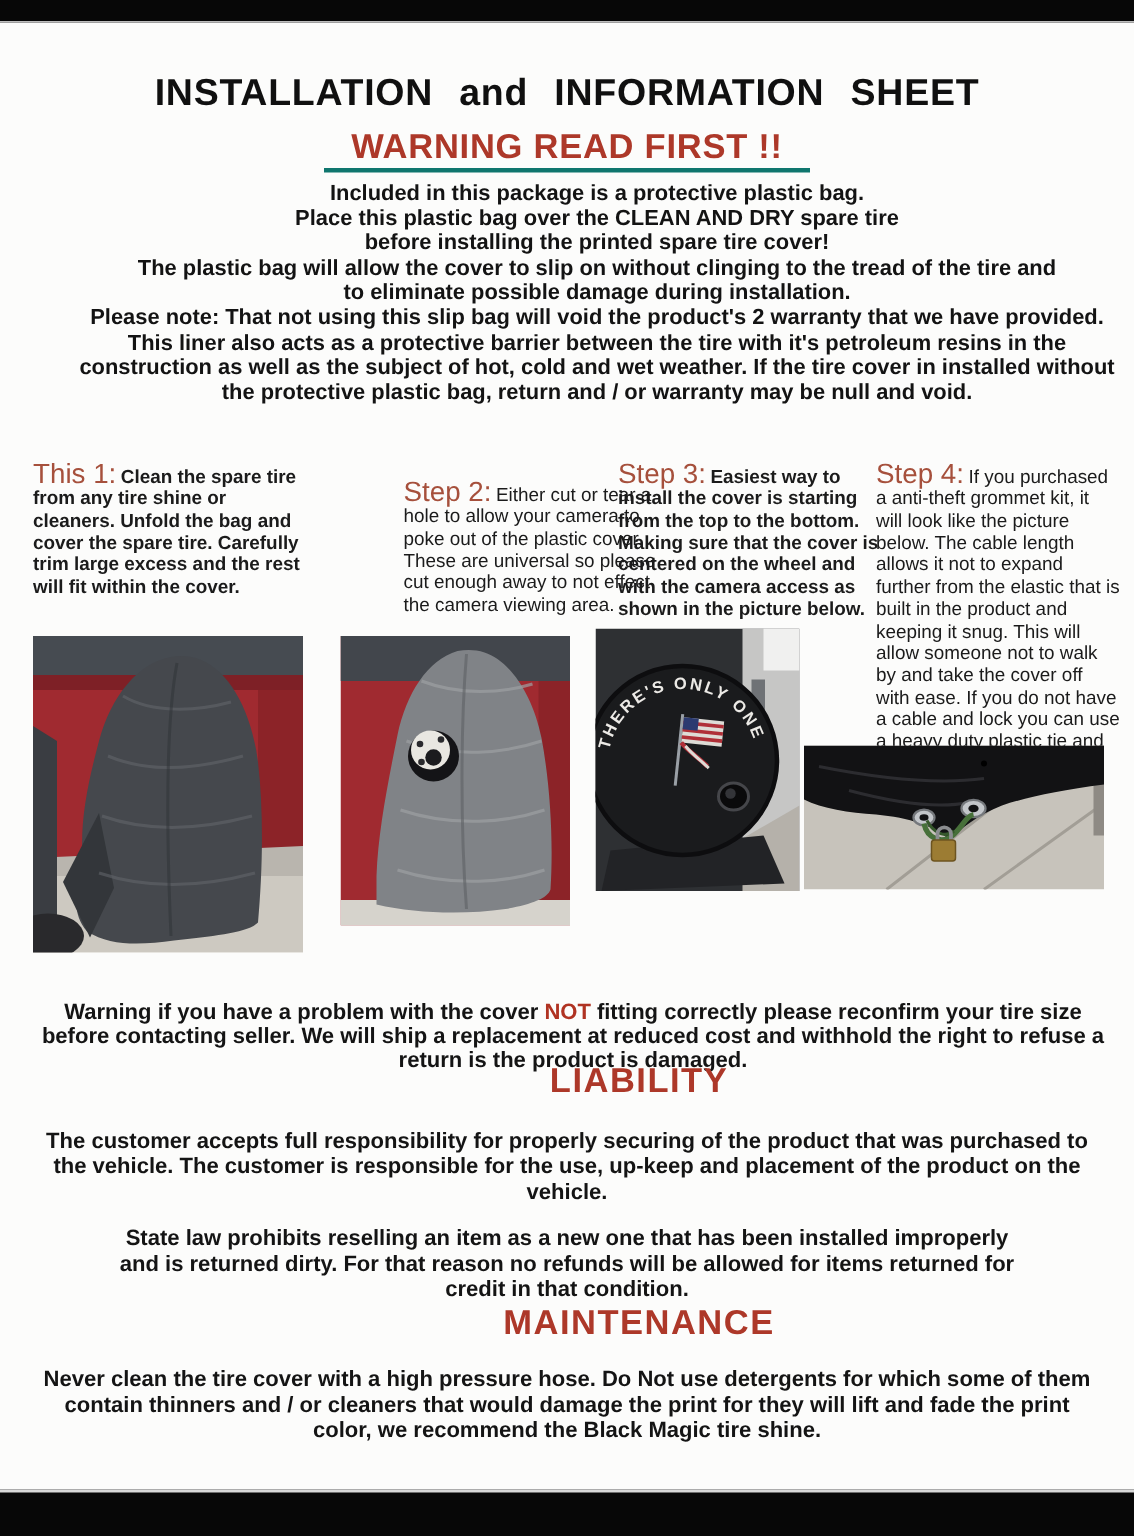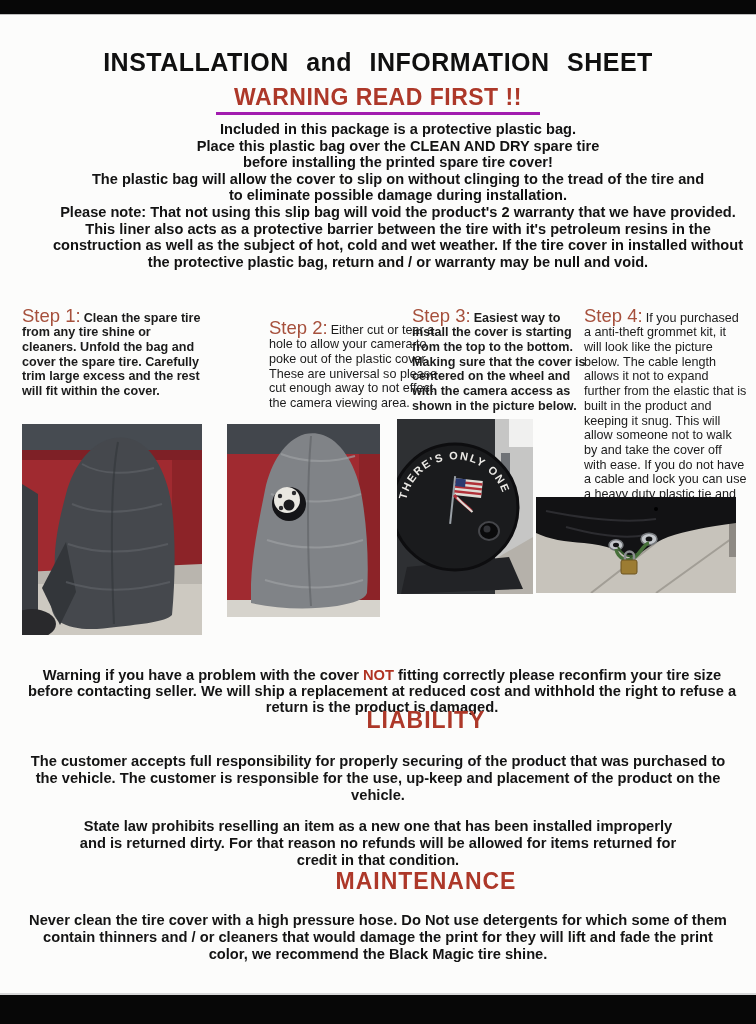--- a/index.html
+++ b/index.html
@@ -13,21 +13,21 @@
   .bar-bottom{bottom:0;height:29px;border-top:2px solid #d8d8d8;}
 
   .title{
     position:absolute;top:48px;left:0;width:100%;text-align:center;
     font-size:25px;font-weight:bold;letter-spacing:.5px;word-spacing:10px;color:#101010;
     white-space:nowrap;
   }
   .warn-wrap{position:absolute;top:84px;left:0;width:100%;text-align:center;}
   .warn-head{
     display:inline-block;font-size:23px;font-weight:bold;color:#ad3829;
-    border-bottom:3px solid #a21caf;padding:0 18px 1px 18px;letter-spacing:.5px;white-space:nowrap;
+    border-bottom:3px solid #0f766e;padding:0 18px 1px 18px;letter-spacing:.5px;white-space:nowrap;
   }
   .intro{
     position:absolute;top:121px;left:0;width:100%;text-align:center;
     font-size:14.6px;font-weight:bold;line-height:16.6px;color:#131313;margin-left:20px;
   }
   .intro div{white-space:nowrap;}
 
   .step{position:absolute;font-size:12.6px;line-height:14.7px;color:#1b1b1b;}
   .step .lbl{font-size:18.5px;color:#a6503c;font-weight:400;margin-right:3px;}
   .step-1{left:22px;top:296px;width:183px;font-weight:700;}
@@ -80,21 +80,21 @@
     <div>Place this plastic bag over the CLEAN AND DRY spare tire</div>
     <div>before installing the printed spare tire cover!</div>
     <div>The plastic bag will allow the cover to slip on without clinging to the tread of the tire and</div>
     <div>to eliminate possible damage during installation.</div>
     <div>Please note: That not using this slip bag will void the product's 2 warranty that we have provided.</div>
     <div>This liner also acts as a protective barrier between the tire with it's petroleum resins in the</div>
     <div>construction as well as the subject of hot, cold and wet weather.  If the tire cover in installed without</div>
     <div>the protective plastic bag, return and / or warranty may be null and void.</div>
   </div>
 
-  <p class="step step-1"><span class="lbl">Step 1:</span><span>Clean the spare tire from any tire shine or cleaners. Unfold the bag and cover the spare tire. Carefully trim large excess and the rest will fit within the cover.</span></p>
+  <p class="step step-1"><span class="lbl">This 1:</span><span>Clean the spare tire from any tire shine or cleaners. Unfold the bag and cover the spare tire. Carefully trim large excess and the rest will fit within the cover.</span></p>
   <p class="step step-2"><span class="lbl">Step 2:</span><span>Either cut or tear a hole to allow your camera to poke out of the plastic cover. These are universal so please cut enough away to not effect the camera viewing area.</span></p>
   <p class="step step-3"><span class="lbl">Step 3:</span><span>Easiest way to install the cover is starting from the top to the bottom. Making sure that the cover is centered on the wheel and with the camera access as shown in the picture below.</span></p>
   <p class="step step-4"><span class="lbl">Step 4:</span><span>If you purchased a anti-theft grommet kit, it will look like the picture below. The cable length allows it not to expand further from the elastic that is built in the product and keeping it snug. This will allow someone not to walk by and take the cover off with ease. If you do not have a cable and lock you can use a heavy duty plastic tie and draw it tight.</span></p>
 
   <svg class="photo photo-1" width="180" height="211" viewBox="0 0 180 211">
     <rect x="0" y="0" width="180" height="211" fill="#c9c5bd"></rect>
     <rect x="0" y="0" width="180" height="30" fill="#464b51"></rect>
     <rect x="0" y="26" width="180" height="12" fill="#7e2026"></rect>
     <rect x="0" y="36" width="180" height="112" fill="#a02a30"></rect>
     <rect x="150" y="36" width="30" height="112" fill="#8c2328"></rect>

